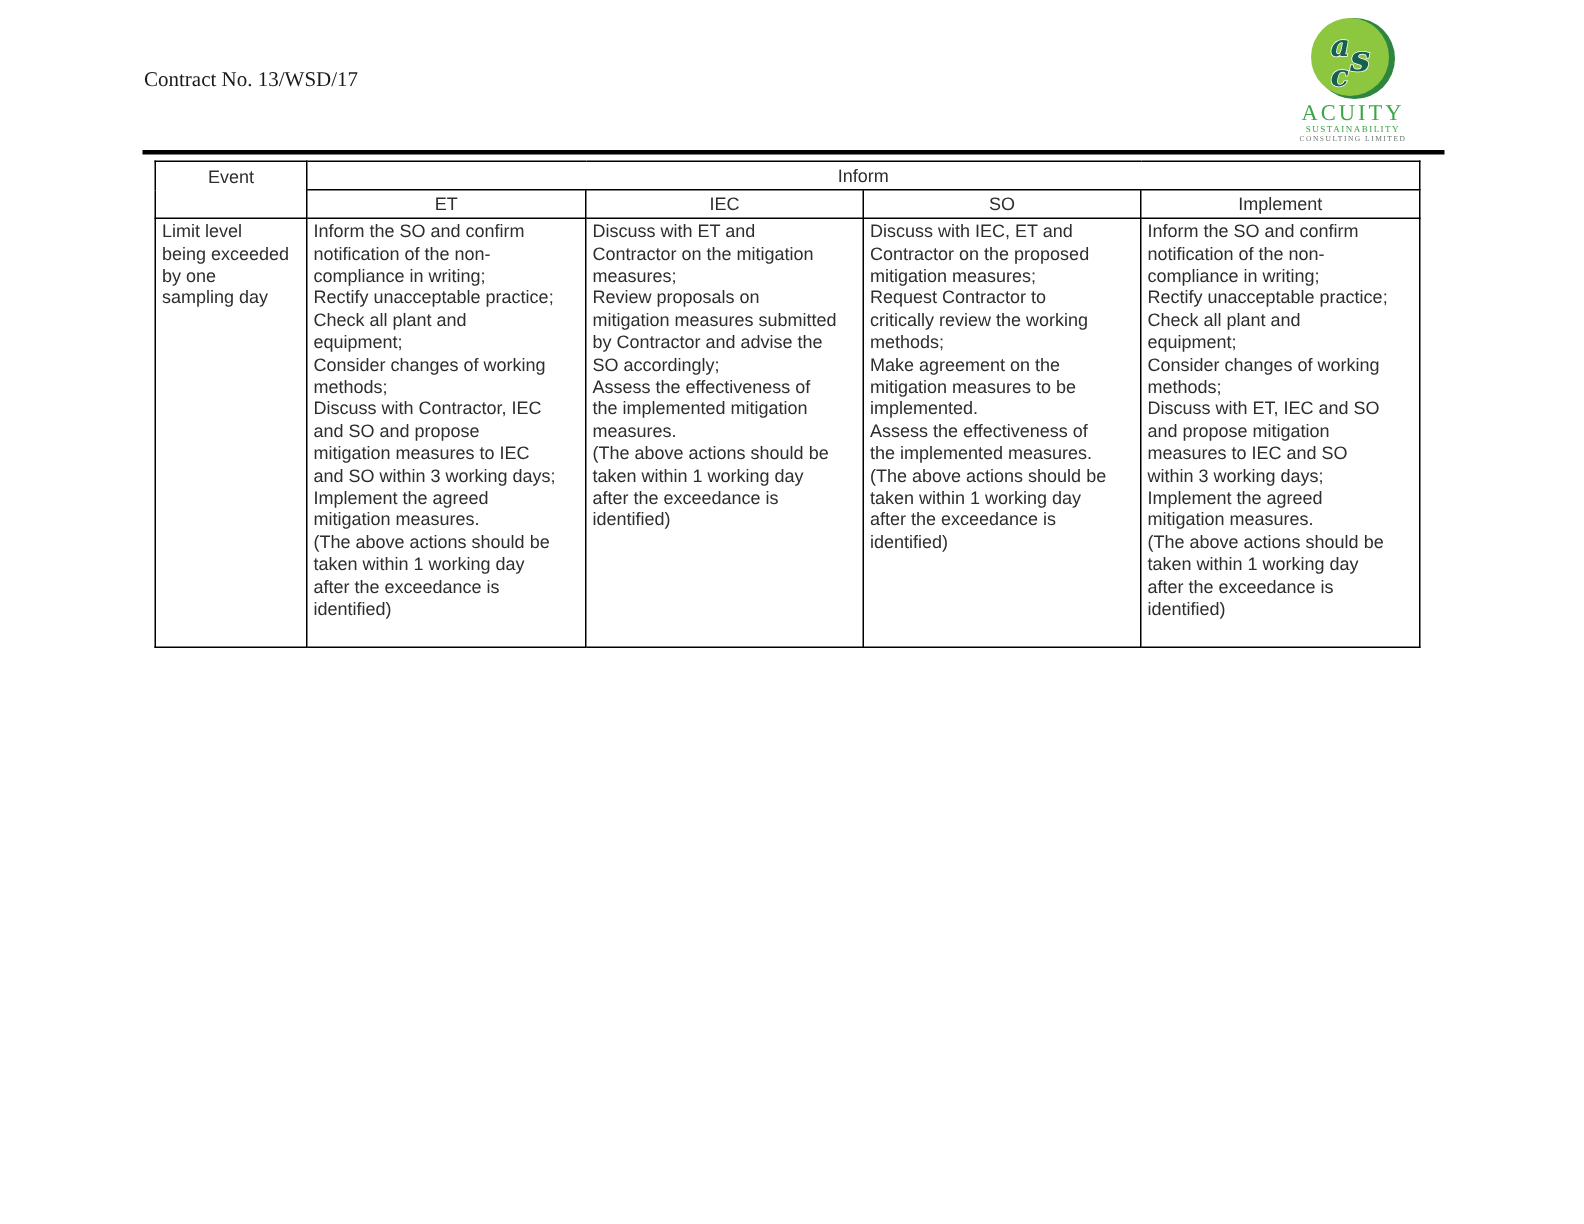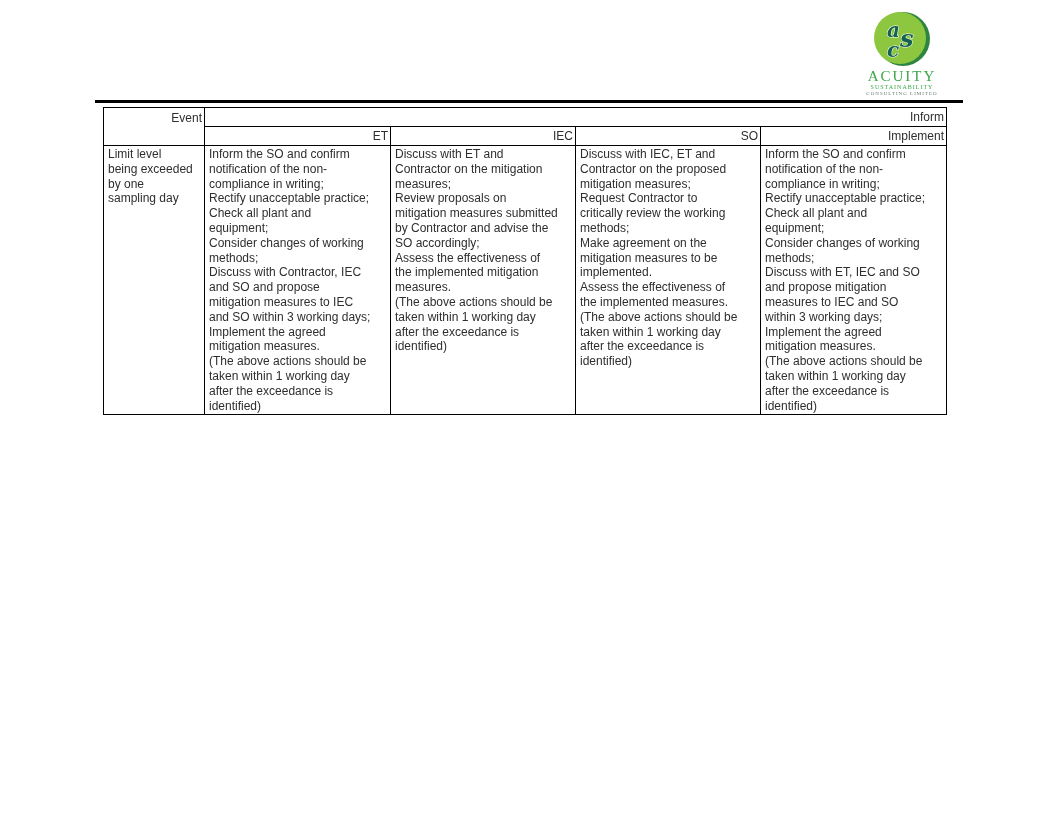--- a/index.html
+++ b/index.html
@@ -49,27 +49,27 @@
     border-collapse:collapse;table-layout:fixed;
     font-size:12px;color:#2e2e2e;
   }
   .doc-table th,.doc-table td{
     border:1px solid #000;
     font-weight:normal;
     white-space:pre-line;
     overflow:hidden;
   }
   .doc-table th{
-    text-align:right;vertical-align:middle;
+    text-align:center;vertical-align:middle;
     padding:1px 2px;height:16px;
   }
   .doc-table th.event-head{vertical-align:top;padding-top:3px;}
   .doc-table td{
     text-align:left;vertical-align:top;
-    padding:1px 3px 1px 4px;
+    padding:1px 3px 18px 4px;
     line-height:14.8px;
   }
   .doc-table tr.data-row{height:267px;}
   
   .footer{
     position:absolute;left:207px;top:734px;width:641px;text-align:center;
   }
   .copyright{
     font-family:"Liberation Serif", serif;
     font-size:8px;color:#222;line-height:11px;
@@ -79,20 +79,21 @@
     font-family:"Liberation Serif", serif;
     font-size:15px;color:#111;font-weight:500;
   }
 </style>
 </head>
 <body>
 
 <div class="page">
 
   <div class="doc-header">
+    <div>Contract No. 13/WSD/17</div>
   </div>
 
   <div class="logo">
     <span>
       <svg width="58" height="58" viewBox="0 0 58 58">
         <circle cx="30" cy="29" r="27" fill="#2e8540"></circle>
         <circle cx="27" cy="28" r="26" fill="#8dc63f"></circle>
         <g font-family="DejaVu Serif, serif" font-style="italic" font-weight="bold" fill="#15604f" stroke="#ffffff" stroke-width="1" paint-order="stroke">
           <text x="14" y="27" font-size="20">a</text>
           <text x="27" y="37" font-size="24">s</text>

